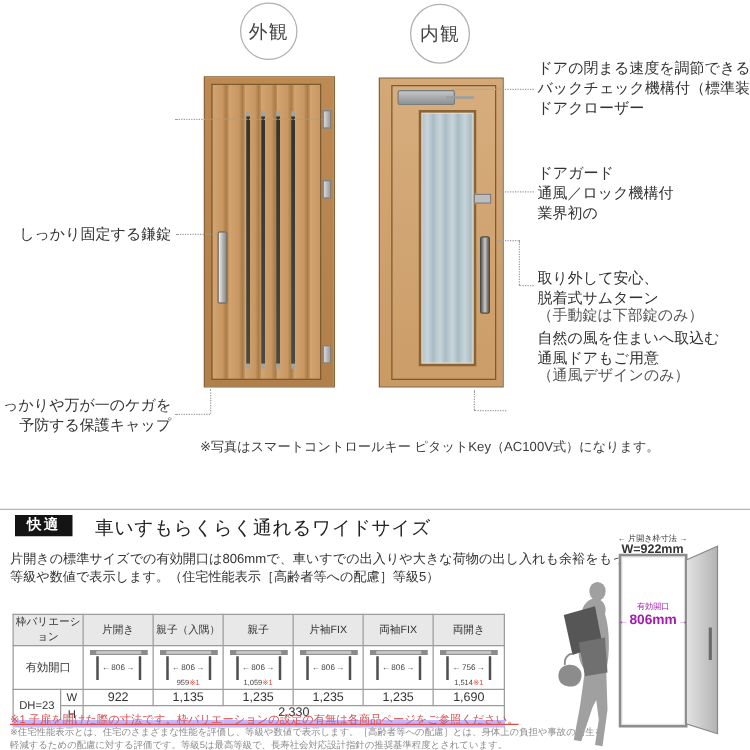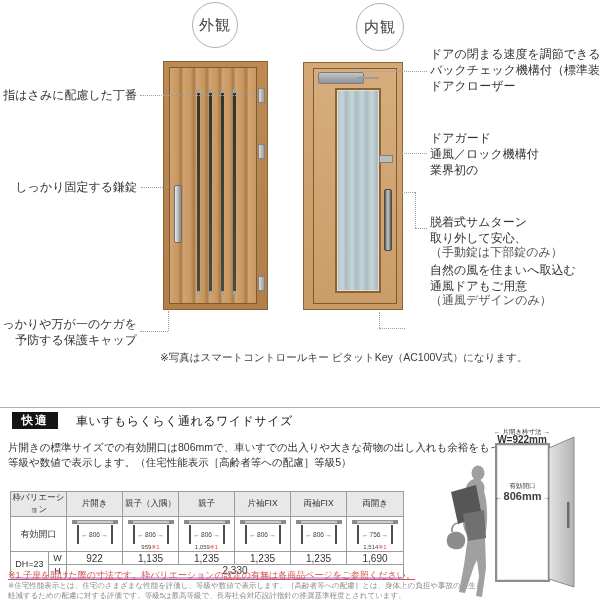--- a/index.html
+++ b/index.html
@@ -4,21 +4,21 @@
 <style>
   * { margin:0; padding:0; box-sizing:border-box; }
   html,body { background:#fff; }
   body { font-family:"Liberation Sans","DejaVu Sans",sans-serif; }
   .page { position:relative; width:600px; height:600px; background:#fff; overflow:hidden; }
 
   
   .view-circle { position:absolute; border:1px solid #b0b0b0; border-radius:50%; background:#fff;
     display:flex; align-items:center; justify-content:center; font-size:15px; color:#444; letter-spacing:1px; }
   .vc-ext { left:192px; top:2px; width:46px; height:46px; }
-  .vc-int { left:328px; top:3px; width:48px; height:48px;margin-left:28px; }
+  .vc-int { left:328px; top:3px; width:48px; height:48px; }
 
   
   .door-ext { position:absolute; left:163px; top:61px; width:105px; height:249px;
     background:linear-gradient(180deg,#bd8a54,#b07f4a); border:1px solid #8a6233; }
   .door-ext .leaf { position:absolute; left:5px; top:5px; right:10px; bottom:5px;
     background:repeating-linear-gradient(90deg,#d2a470 0px,#c89762 8px,#a97c48 11px,#c79560 13px);
     border:1px solid #7d5a30; }
   .slit { position:absolute; top:21px; height:206px; width:3px;
     background:linear-gradient(180deg,#33332f,#4a4a44); border-top:4px solid #a3a3a3; border-bottom:4px solid #a3a3a3; }
   .slit.s1{left:27px;} .slit.s2{left:39px;} .slit.s3{left:51px;} .slit.s4{left:63px;}
@@ -52,29 +52,29 @@
   .callout .small { font-size:12px; line-height:13px; color:#555; }
   .co-l { right:463px; text-align:right; }
   .co-r { left:430px; }
 
   .photo-note { position:absolute; left:160px; top:351px; font-size:10.5px; color:#3c3c3c; white-space:nowrap; }
 
   
   .divider { position:absolute; left:0; top:407px; width:600px; border-top:1px solid #b3b3b3; }
   .badge { position:absolute; left:12px; top:412px; width:46px; height:17px; background:#141414; color:#fff;
     font-size:11.5px; font-weight:bold; text-align:center; line-height:17px; letter-spacing:2px; }
-  .heading { position:absolute; left:76px; top:413px; font-size:12px; color:#222; letter-spacing:0.5px; white-space:nowrap;text-align:center; }
+  .heading { position:absolute; left:76px; top:413px; font-size:15px; color:#222; letter-spacing:0.5px; white-space:nowrap;text-align:center; }
   .bodytext { position:absolute; left:8px; font-size:10.5px; line-height:15px; color:#333; white-space:nowrap; }
   .bt1 { top:440px; } .bt2 { top:455px; }
 
   
   .tbl-title { position:absolute; left:8px; top:478px; font-size:12px; font-weight:bold; color:#222; white-space:nowrap; }
   .tbl-title .unit { font-size:8px; font-weight:normal; color:#444; }
   table.dims { position:absolute; left:10px; top:491px; width:393px; border-collapse:collapse; table-layout:fixed;
-    font-size:10px; color:#333; border-top:1px solid #777; border-bottom:2px solid #c4b5fd; }
+    font-size:10px; color:#333; border-top:1px solid #777; border-bottom:6px solid #c4b5fd; }
   table.dims td { border:1px solid #9c9c9c; text-align:center; padding:0; vertical-align:middle; }
   tr.hdr td { background:#e8e8e8; font-size:8.5px; height:13px; color:#333; }
   tr.open-row td { height:35px; }
   tr.wrow td, tr.hrow td { height:13px; }
   td.lbl { font-size:9px; }
   .diag { position:relative; width:50px; height:31px; margin:1px auto 0; }
   .d-top { position:absolute; left:2px; right:2px; top:1px; height:4px; background:#cbcbcb; border:1px solid #969696; }
   .d-top::before,.d-top::after { content:""; position:absolute; top:-1px; width:5px; height:4px; background:#8b8b8b; }
   .d-top::before { left:-1px; } .d-top::after { right:-1px; }
   .d-pl,.d-pr { position:absolute; top:6px; height:19px; width:2px; background:#4f4f4f; }
@@ -89,21 +89,21 @@
   .fn2 { position:absolute; left:8px; top:581px; font-size:7.5px; line-height:9.5px; color:#8a8a8a; white-space:nowrap; }
 
   
   .illus-frame-label { position:absolute; left:470px; top:428px; width:104px; text-align:center; color:#333; }
   .ifl1 { font-size:6.5px; line-height:7px; }
   .ifl1::before{content:"← ";} .ifl1::after{content:" →";}
   .ifl2 { font-size:10px; font-weight:bold; line-height:10px; }
   .illus-doorframe { position:absolute; left:495px; top:443px; width:55px; height:139px; background:#fff;
     border:2px solid #8d8d8d; box-shadow:inset 0 0 0 1px #e2e2e2; }
   .illus-leaf { position:absolute; left:547px; top:434px; }
-  .illus-open-label { position:absolute; left:493px; top:482px; width:59px; text-align:center; color:#404040; }
+  .illus-open-label { position:absolute; left:493px; top:482px; width:59px; text-align:center; color:#a21caf; }
   .iol1 { font-size:6.5px; line-height:8px; }
   .iol2 { font-size:11px; font-weight:bold; line-height:12px; white-space:nowrap; }
   .iol2::before { content:"←"; font-size:8px; font-weight:normal; margin-right:1px; }
   .iol2::after { content:"→"; font-size:8px; font-weight:normal; margin-left:1px; }
   .person { position:absolute; left:438px; top:462px; }
 </style>
 </head>
 <body>
 
 <div class="page">
@@ -142,44 +142,41 @@
   <div class="lead-v" style="left:168px;top:311px;height:20px;"></div>
   <div class="lead-h" style="left:140px;top:331px;width:28px;"></div>
   <div class="lead-h" style="left:362px;top:71px;width:65px;"></div>
   <div class="lead-h" style="left:400px;top:153px;width:27px;"></div>
   <div class="lead-h" style="left:398px;top:192px;width:17px;"></div>
   <div class="lead-v" style="left:415px;top:192px;height:36px;"></div>
   <div class="lead-h" style="left:415px;top:228px;width:12px;"></div>
   <div class="lead-v" style="left:379px;top:312px;height:16px;"></div>
   <div class="lead-h" style="left:379px;top:328px;width:26px;"></div>
 
-  <div class="callout co-l" style="top:87px;">
-    <div>指はさみに配慮した丁番</div>
-  </div>
   <div class="callout co-l" style="top:179px;">
     <div>しっかり固定する鎌錠</div>
   </div>
   <div class="callout co-l" style="top:316px;">
     <div>うっかりや万が一のケガを</div>
     <div>予防する保護キャップ</div>
   </div>
 
   <div class="callout co-r" style="top:46px;">
     <div>ドアの閉まる速度を調節できる</div>
     <div>バックチェック機構付（標準装備）</div>
     <div>ドアクローザー</div>
   </div>
   <div class="callout co-r" style="top:130px;">
     <div>ドアガード</div>
     <div>通風／ロック機構付</div>
     <div>業界初の</div>
   </div>
   <div class="callout co-r" style="top:214px;">
+    <div>取り外して安心、</div>
     <div>脱着式サムターン</div>
-    <div>取り外して安心、</div>
     <div class="small">（手動錠は下部錠のみ）</div>
   </div>
   <div class="callout co-r" style="top:262px;">
     <div>自然の風を住まいへ取込む</div>
     <div>通風ドアもご用意</div>
     <div class="small">（通風デザインのみ）</div>
   </div>
 
   <div class="photo-note">※写真はスマートコントロールキー ピタットKey（AC100V式）になります。</div>
 

